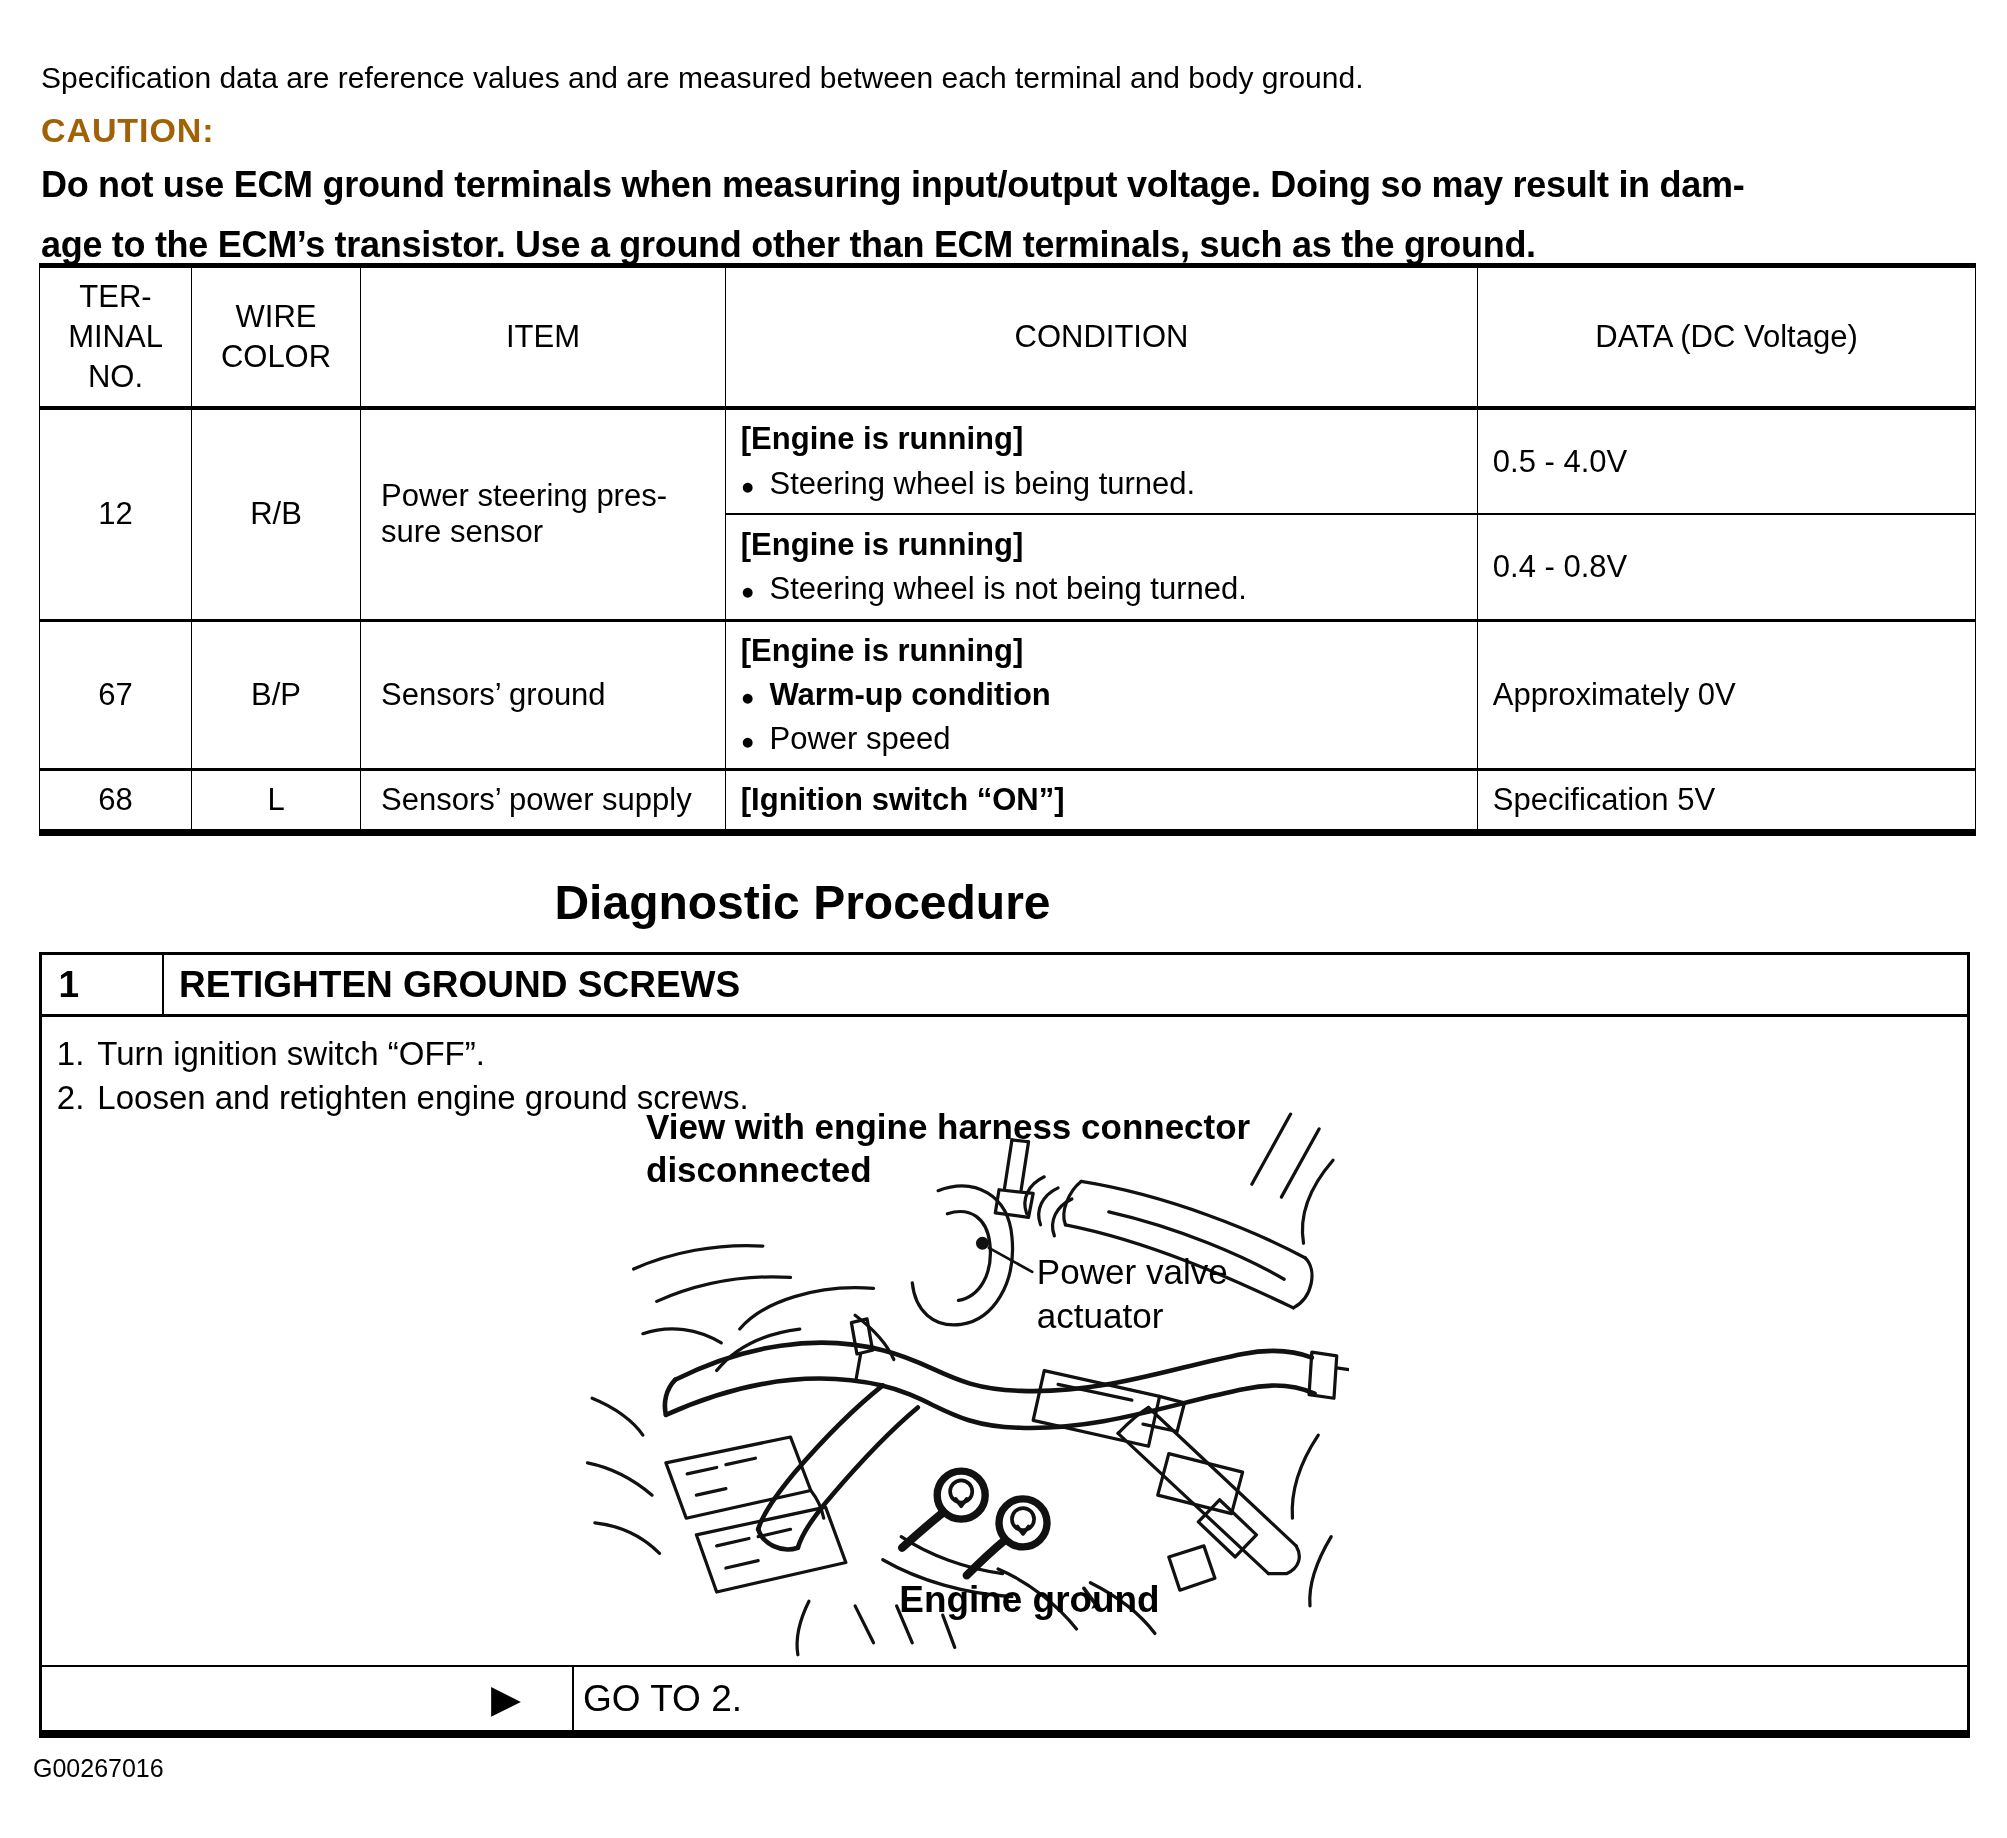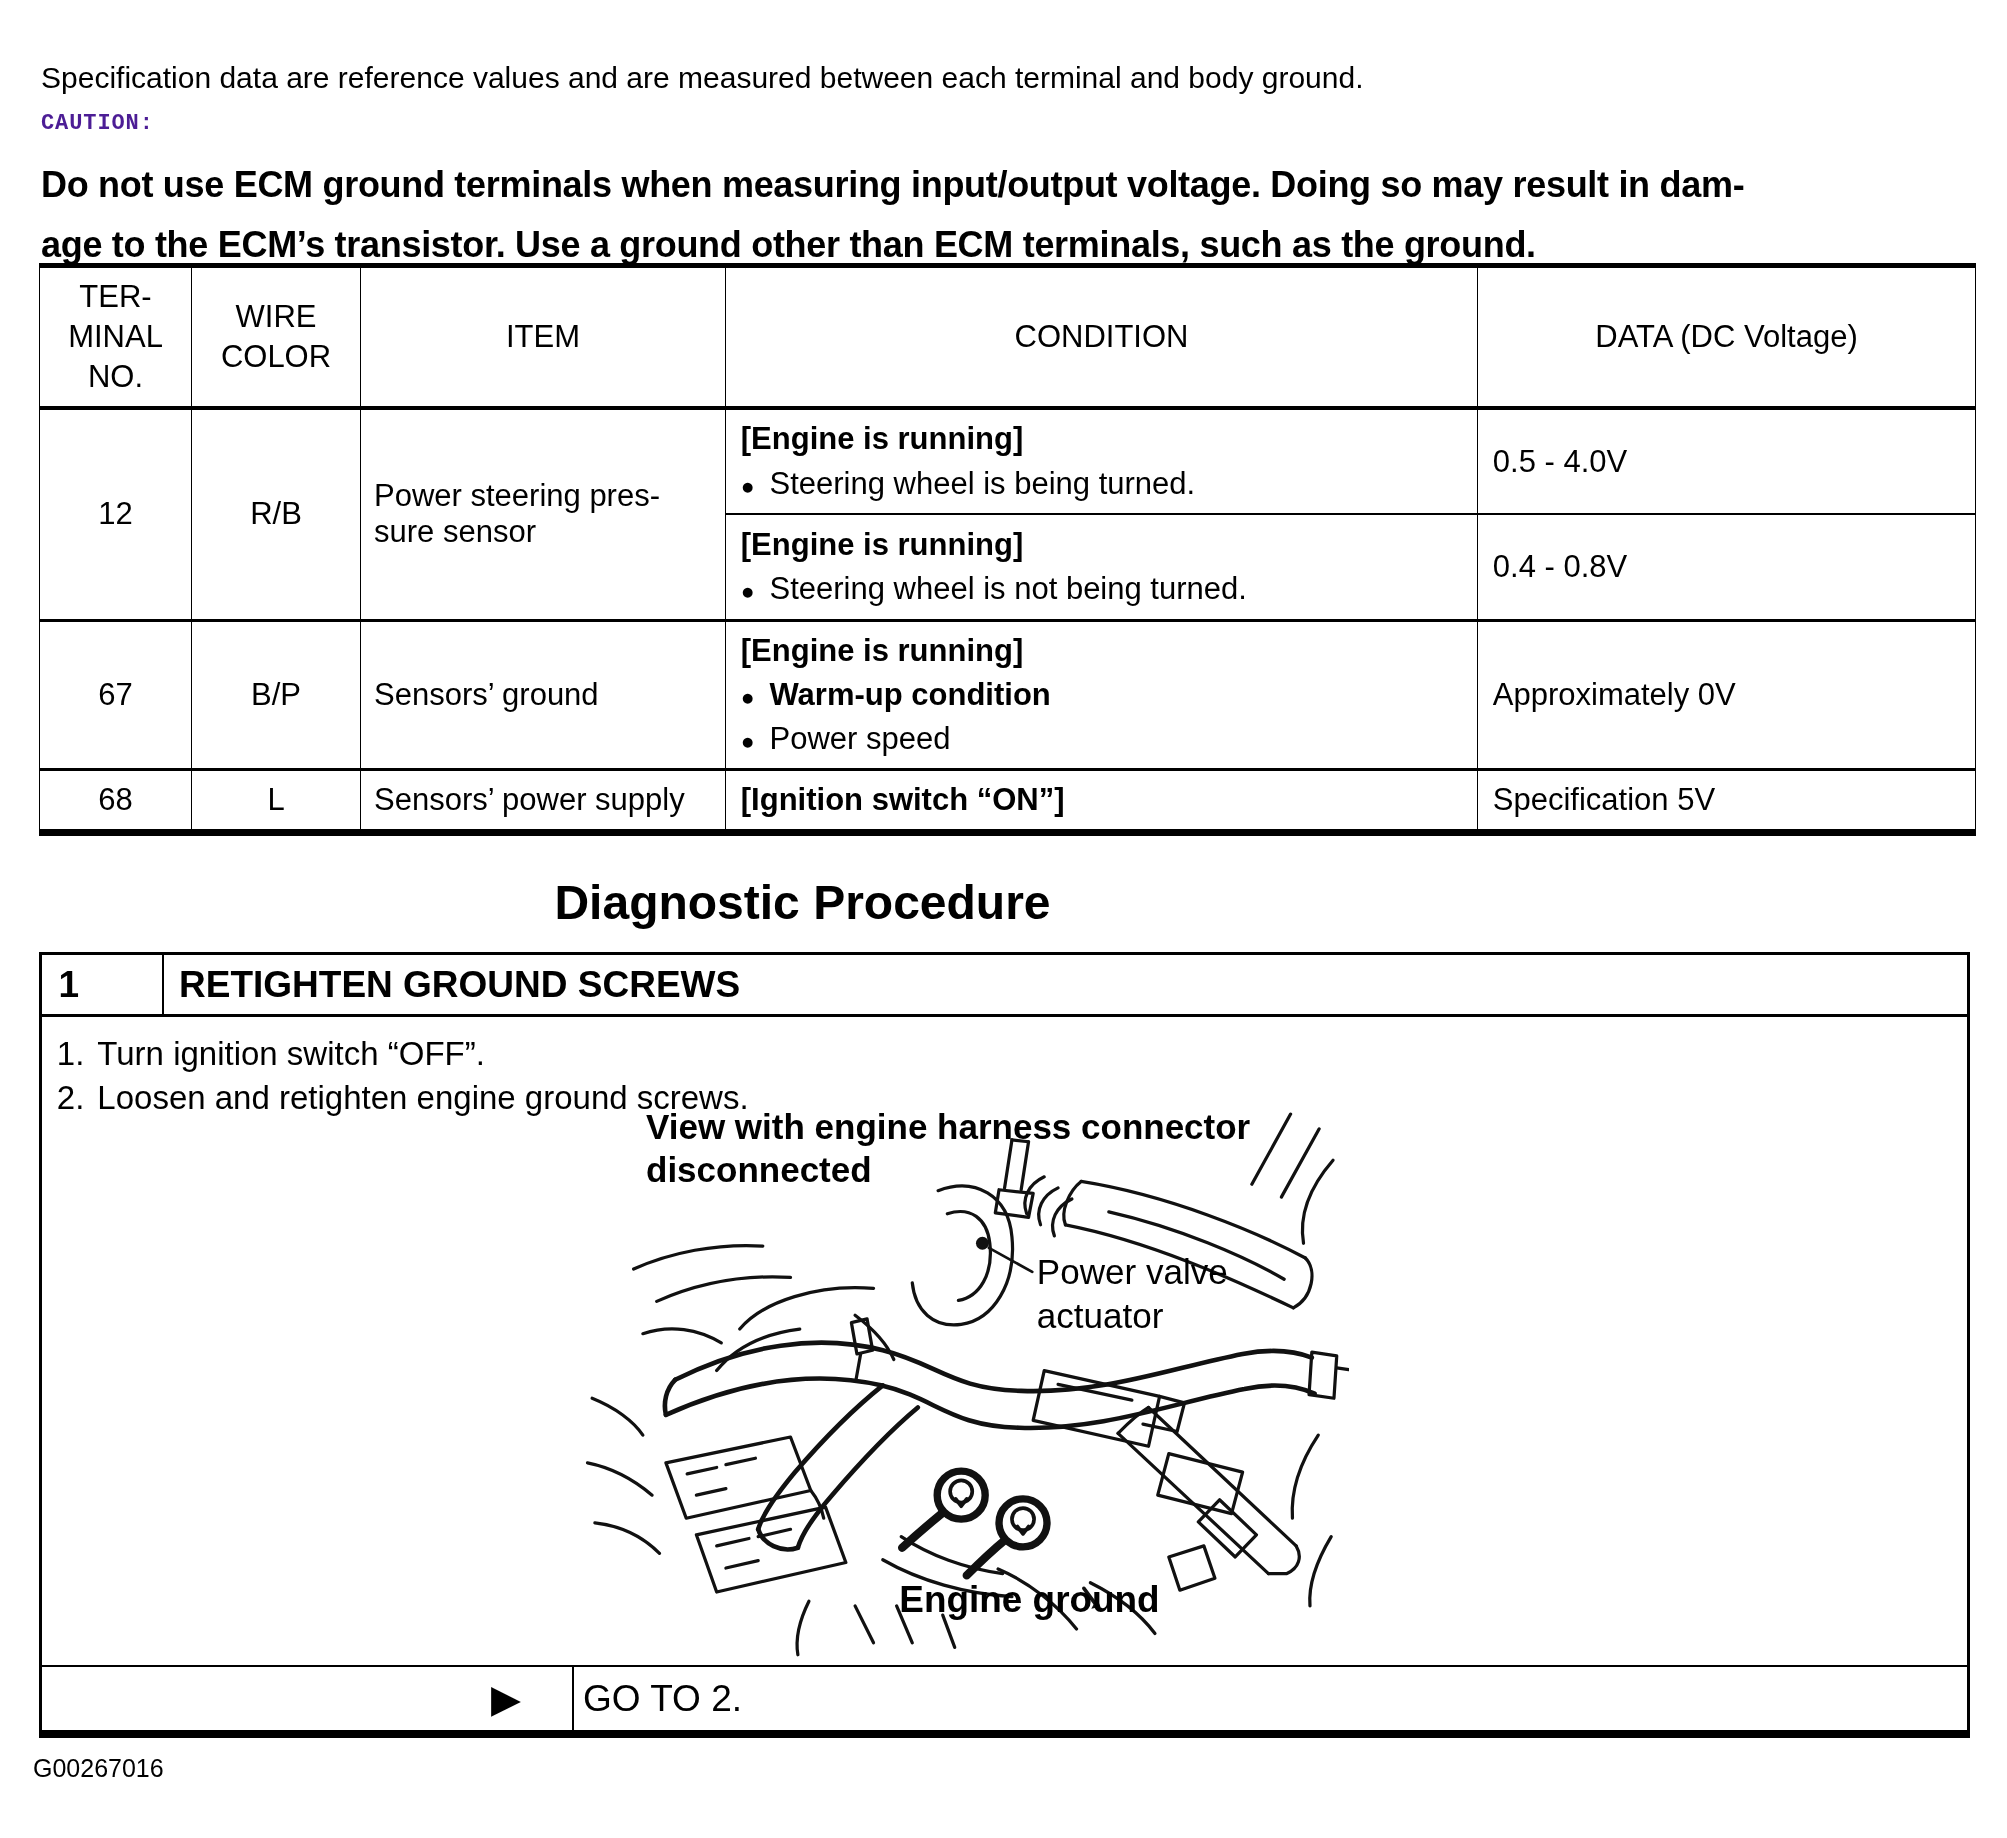--- a/index.html
+++ b/index.html
@@ -4,36 +4,36 @@
 <style>
   html,body{margin:0;padding:0;}
   body{
     width:2007px;height:1838px;position:relative;background:#ffffff;color:#000;
     font-family:"Liberation Sans","DejaVu Sans",sans-serif;
     -webkit-font-smoothing:antialiased;
   }
   .pre{white-space:pre-line;}
   
   .intro{position:absolute;left:41px;top:61px;font-size:30px;}
-  .caution-label{position:absolute;left:41px;top:111px;font-size:22px;font-weight:bold;color:#4c1d95;letter-spacing:0.9px;font-family:Liberation Mono, monospace;}
+  .caution-label{position:absolute;left:41px;top:111px;font-size:34px;font-weight:bold;color:#a16207;letter-spacing:0.9px;}
   .caution-text{position:absolute;left:41px;top:155px;font-size:36px;font-weight:bold;line-height:60px;letter-spacing:-0.3px;}
   
   table.spec{position:absolute;left:39px;top:263px;width:1936px;border-collapse:collapse;table-layout:fixed;
     font-size:31px;border-bottom:7.4px solid #000;}
   .spec th,.spec td{border:1.8px solid #000;padding:0;}
   .spec tr.hdr th{border-top:5.5px solid #000;border-bottom:4.6px solid #000;height:138px;
     font-weight:normal;text-align:center;vertical-align:middle;line-height:40px;}
   .spec tr.rA{height:106px;}
   .spec tr.rB{height:106px;}
   .spec tr.rC{height:138px;}
   .spec tr.rD{height:61px;}
   .spec tr.sub td{border-top:2.8px solid #000;}
   .spec tr.major td{border-top:3.7px solid #000;}
   .spec td.center{text-align:center;vertical-align:middle;}
-  .spec td.item{vertical-align:middle;padding-left:13px;}
+  .spec td.item{vertical-align:middle;padding-left:20px;}
   .spec td.cond{vertical-align:middle;padding:11px 11px 11px 14.8px;}
   .spec td.data{vertical-align:middle;padding-left:14.8px;}
   .state{font-weight:bold;}
   .bl{display:flex;align-items:baseline;gap:14.8px;margin-top:8.3px;}
   .dot{font-size:23px;}
   .bold{font-weight:bold;}
   
   .proc-title{position:absolute;left:0;top:875px;width:1605px;text-align:center;font-size:48px;font-weight:bold;}
   .proc-box{position:absolute;left:39px;top:952px;width:1931px;height:786px;border:3.7px solid #000;
     border-bottom-width:8.3px;box-sizing:border-box;}

